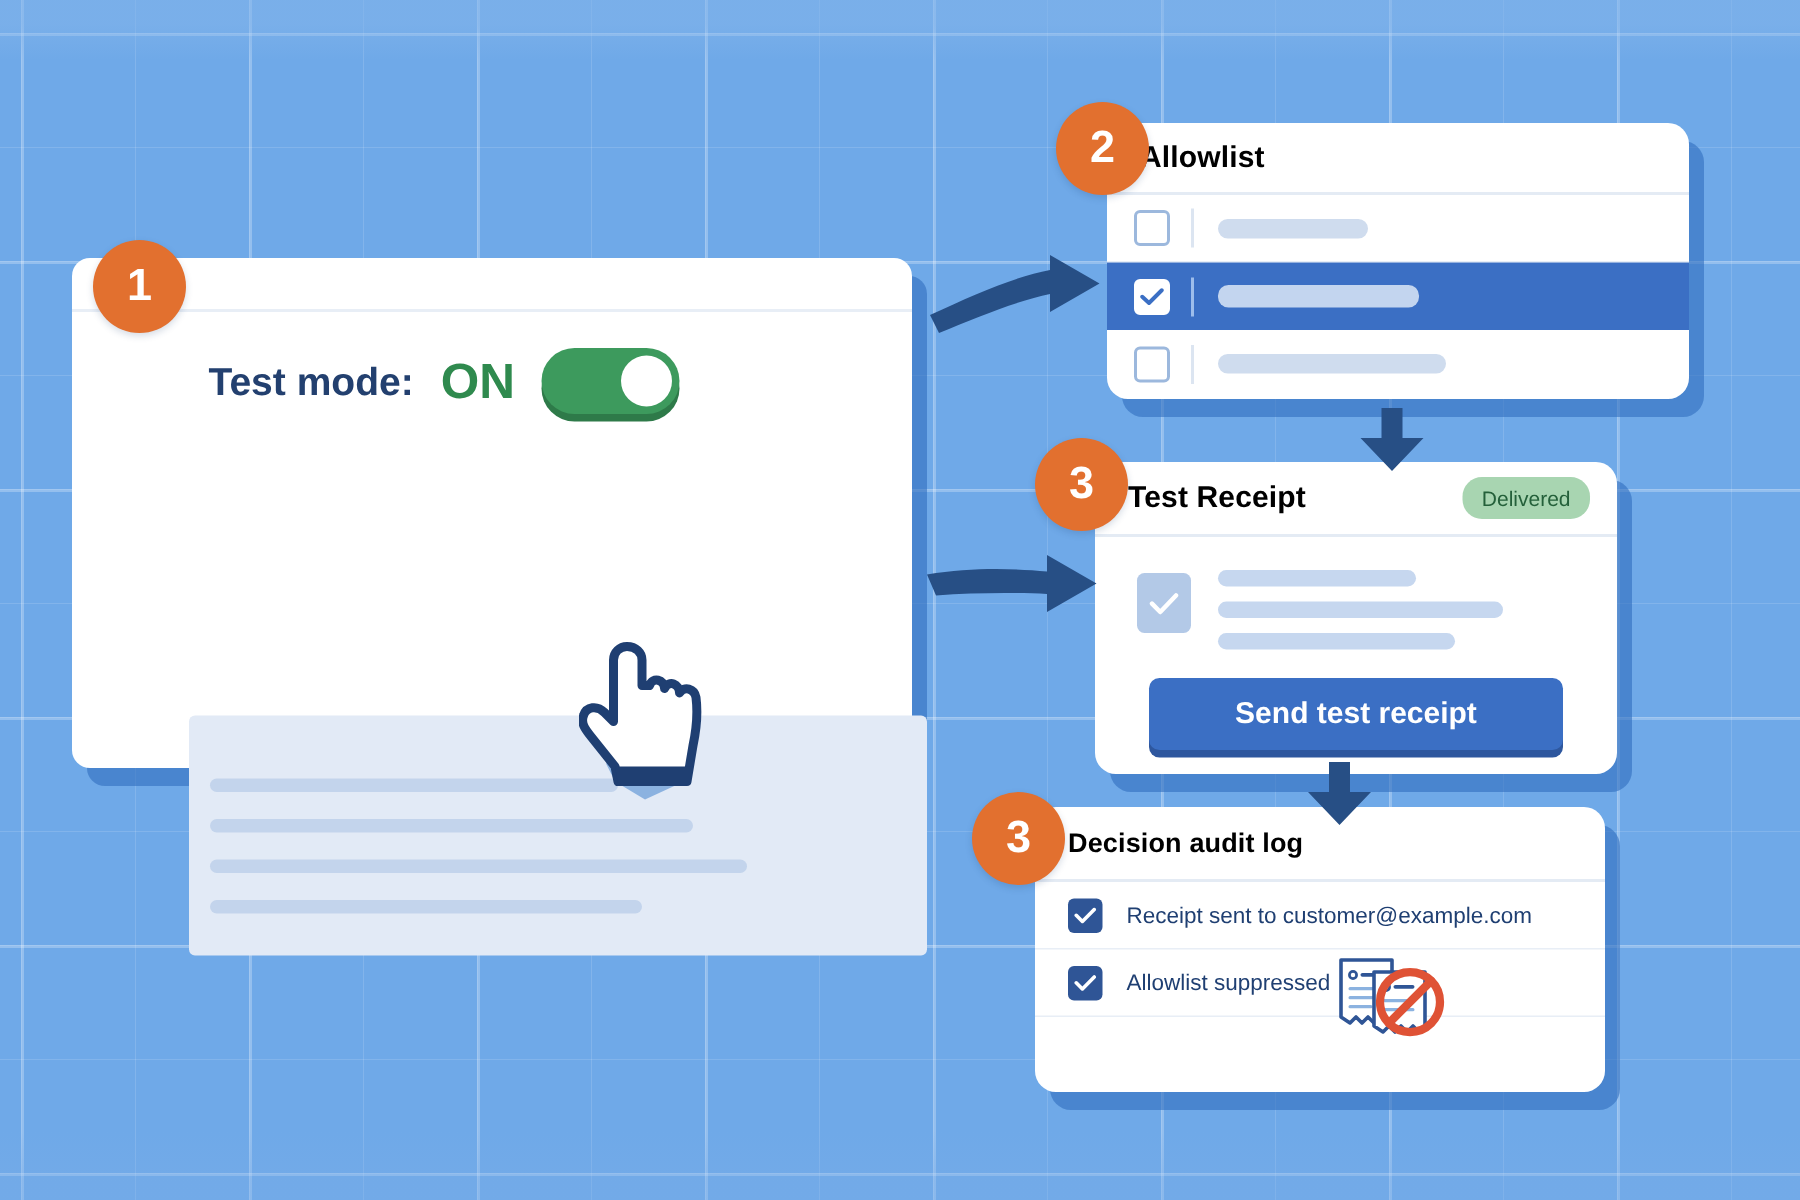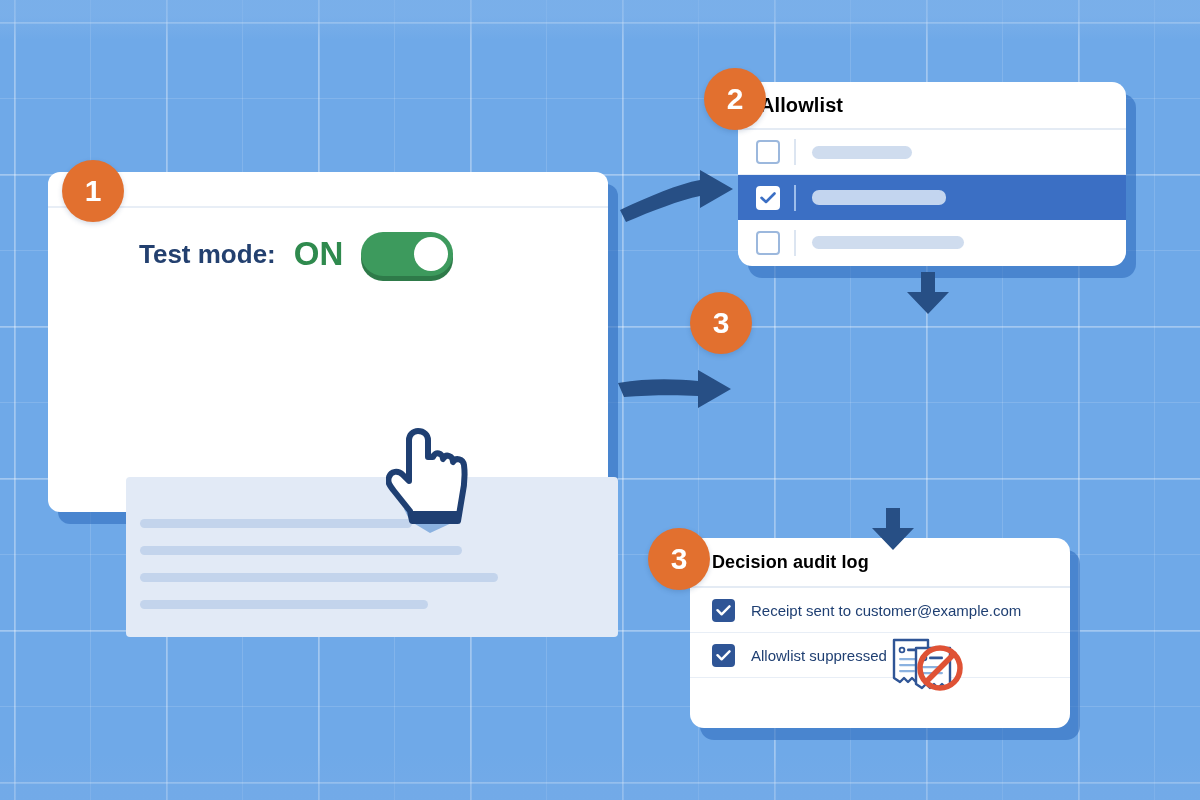--- a/index.html
+++ b/index.html
@@ -285,20 +285,39 @@
       <div class="al-check"></div>
       <div class="al-divider"></div>
       <div class="al-bar" style="width:152px;"></div>
     </div>
   </div>
 
   <div class="step-badge" style="left:704px; top:68px; width:62px; height:62px; font-size:30px;">
     <span>2</span>
   </div>
 
+  <div class="card" id="card-receipt">
+    <div class="card-head" id="receipt-head">
+      <span class="card-title">Test Receipt</span>
+      <span id="delivered-badge">Delivered</span>
+    </div>
+
+    <div id="receipt-body">
+      <div id="receipt-check">
+        <svg width="20" height="15" viewBox="0 0 20 15">
+          <path d="M2 7.4 L7.5 13 L18 2" fill="none" stroke="#ffffff" stroke-width="3" stroke-linecap="round" stroke-linejoin="round"></path>
+        </svg>
+      </div>
+      <div class="rc-line" style="left:82px; top:22px; width:132px;"></div>
+      <div class="rc-line" style="left:82px; top:43px; width:190px;"></div>
+      <div class="rc-line" style="left:82px; top:64px; width:158px;"></div>
+
+      <button id="send-test-receipt">Send test receipt</button>
+    </div>
+  </div>
 
   <div class="step-badge" style="left:690px; top:292px; width:62px; height:62px; font-size:30px;">
     <span>3</span>
   </div>
 
   <div class="card" id="card-audit">
     <div class="card-head" id="audit-head">
       <span class="card-title">Decision audit log</span>
     </div>
 

